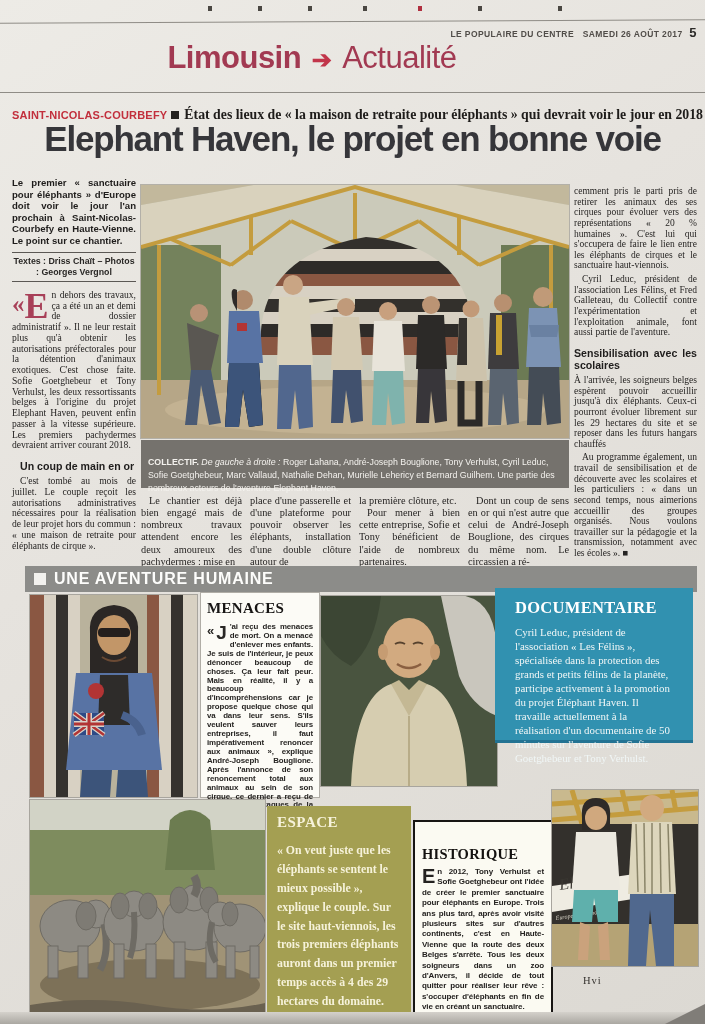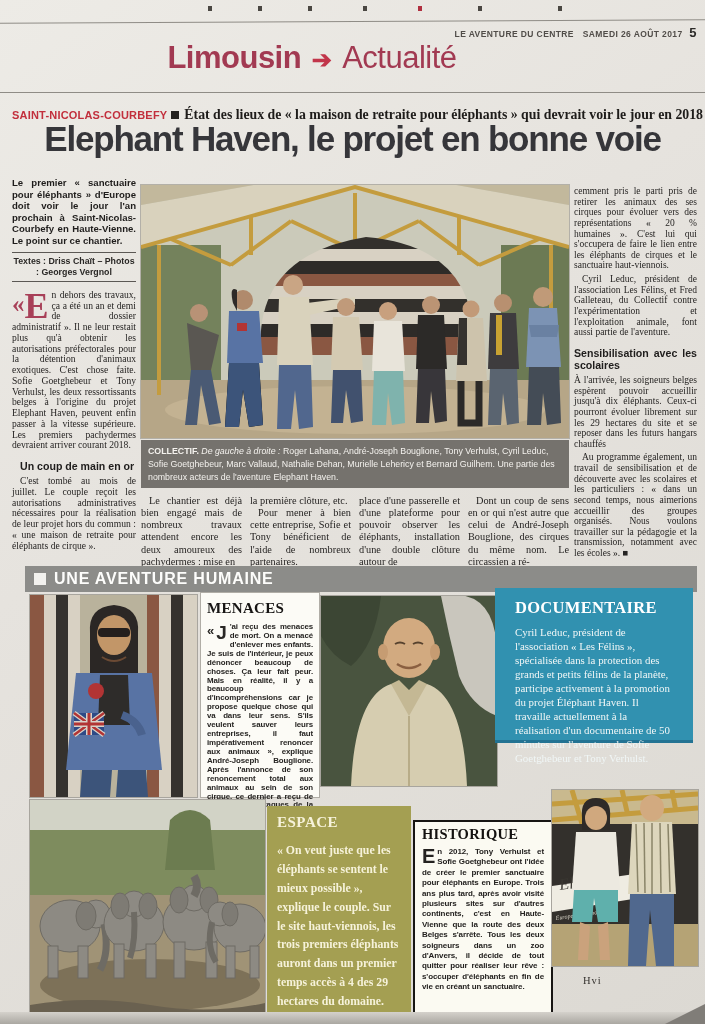--- a/index.html
+++ b/index.html
@@ -51,21 +51,21 @@
   .dropcap-red .dc-q{font-size:25px;vertical-align:6px;}
   .dropcap-red .dc-l{font-size:36px;}
   .subhead{font-family:"Liberation Sans", sans-serif;font-weight:bold;font-size:10.6px;color:#1f1d1c;line-height:1.15;margin:9px 0 4px 8px;}
   .col-right{position:absolute;left:574px;top:186px;width:123px;}
   .col-right p{margin:0 0 3px 0;}
   .col-right p.ind, .pind{text-indent:8px;}
   .center-zone{position:absolute;left:141px;top:185px;width:428px;}
   .main-photo{position:absolute;left:0;top:0;width:428px;height:253px;background:#cfcbbd;box-shadow:0 0 0 1px #b3b0a8;}
   .caption{
     position:absolute;left:0;top:255px;width:428px;height:48px;box-sizing:border-box;
-    background:#75726d;color:#f4f2ee;padding:5px 7px;
+    background:#75726d;color:#f4f2ee;padding:16px 7px;
     font-family:"Liberation Sans", sans-serif;font-size:8.8px;line-height:1.5;text-align:left;
   }
   .caption .cap-label{font-weight:bold;}
   .caption .cap-intro{font-style:italic;}
   .band{position:absolute;left:0;top:310px;width:428px;display:flex;gap:8px;}
   .band .bcol{width:101px;}
   .band p{margin:0;}
   
   .banner{
     position:absolute;left:25px;top:566px;width:672px;height:26px;background:#8c8c89;
@@ -80,21 +80,21 @@
   .smallbold{font-family:"Liberation Sans", sans-serif;font-weight:bold;font-size:7.9px;line-height:1.13;color:#262422;text-align:justify;letter-spacing:-.1px;}
   .dc-dark{float:left;font-family:"Liberation Sans", sans-serif;font-weight:bold;color:#2a2826;line-height:.9;margin:1px 3px 0 0;}
   .dc-dark .dc-q{font-size:13px;vertical-align:4px;}
   .dc-dark .dc-l{font-size:19px;}
   .box-doc{left:495px;top:588px;width:198px;height:155px;background:#3191b0;border-bottom:3px solid #237393;padding:10px 20px;}
   .box-doc h3{font-family:"Liberation Serif", serif;font-weight:bold;color:#ffffff;font-size:16.5px;margin:0 0 8px 0;letter-spacing:.3px;}
   .box-doc .doc-text{font-family:"Liberation Serif", serif;font-size:10.9px;line-height:1.28;color:#f0f6f6;}
   .box-espace{left:267px;top:806px;width:144px;height:209px;background:#a49f52;padding:8px 10px;}
   .box-espace h3{font-family:"Liberation Serif", serif;font-weight:bold;color:#f6f2da;font-size:15px;margin:0 0 10px 0;letter-spacing:.5px;}
   .box-espace .esp-text{font-family:"Liberation Serif", serif;font-weight:bold;font-size:11.8px;line-height:1.6;color:#f6f2da;}
-  .box-historique{left:413px;top:820px;width:140px;height:194px;background:#fbfaf2;border:2px solid #171513;padding:4px 7px;}
+  .box-historique{left:413px;top:820px;width:140px;height:194px;background:#fbfaf2;border:2px solid #171513;padding:24px 7px;}
   .box-historique h3{font-family:"Liberation Serif", serif;font-weight:bold;color:#141210;font-size:14.5px;margin:0 0 4px 0;letter-spacing:.3px;}
   .box-historique .hist-text{font-family:"Liberation Sans", sans-serif;font-weight:bold;font-size:8px;line-height:1.3;color:#242220;text-align:justify;letter-spacing:-.1px;}
   .dc-hist{float:left;font-family:"Liberation Sans", sans-serif;font-weight:bold;font-size:20px;line-height:.85;color:#242220;margin:1px 2px 0 0;}
   .credit{position:absolute;left:583px;top:975px;font-family:"Liberation Serif", serif;font-size:10.5px;color:#33302d;letter-spacing:1px;}
   .bottom-edge{position:absolute;left:0;top:1012px;width:705px;height:12px;background:linear-gradient(#d4d1cb,#aaa7a1);}
   .torn-corner{position:absolute;right:0;top:1004px;width:40px;height:20px;background:#807d78;clip-path:polygon(100% 0,100% 100%,0 100%);}
   svg text{font-family:"Liberation Serif", serif;}
 </style>
 </head>
 <body>
@@ -107,21 +107,21 @@
     <div class="regmark" style="left:308px"></div>
     <div class="regmark" style="left:363px"></div>
     <div class="regmark" style="left:418px;background:#b03040"></div>
     <div class="regmark" style="left:478px"></div>
     <div class="regmark" style="left:558px"></div>
   </div>
 
   <div class="rule" style="top:21px;transform:rotate(-.3deg)"></div>
 
   <div class="masthead">
-    <span>LE AVENTURE DU CENTRE</span>
+    <span>LE POPULAIRE DU CENTRE</span>
     <span style="margin-left:6px">SAMEDI 26 AOÛT 2017</span>
     <span class="pagenum">5</span>
   </div>
 
   <div class="section-header">
     <span class="sec-left">Limousin</span>
     <span class="sec-arrow">➔</span>
     <span class="sec-right">Actualité</span>
   </div>
 
@@ -237,25 +237,25 @@
     <div class="caption">
       <span class="cap-label">COLLECTIF.</span>
       <span class="cap-intro">De gauche à droite :</span>
       <span>Roger Lahana, André-Joseph Bouglione, Tony Verhulst, Cyril Leduc, Sofie Goetghebeur, Marc Vallaud, Nathalie Dehan, Murielle Lehericy et Bernard Guilhem. Une partie des nombreux acteurs de l'aventure Elephant Haven.</span>
     </div>
     <div class="band body-serif" style="font-size:10.3px;line-height:1.18">
       <div class="bcol">
           <p class="pind">Le chantier est déjà bien engagé mais de nombreux travaux attendent encore les deux amoureux des pachydermes : mise en</p>
         </div>
       <div class="bcol">
+          <p>place d'une passerelle et d'une plateforme pour pouvoir observer les éléphants, installation d'une double clôture autour de</p>
+        </div>
+      <div class="bcol">
           <p>la première clôture, etc.</p>
           <p class="pind">Pour mener à bien cette entreprise, Sofie et Tony bénéficient de l'aide de nombreux partenaires.</p>
-        </div>
-      <div class="bcol">
-          <p>place d'une passerelle et d'une plateforme pour pouvoir observer les éléphants, installation d'une double clôture autour de</p>
         </div>
       <div class="bcol">
           <p class="pind">Dont un coup de sens en or qui n'est autre que celui de André-Joseph Bouglione, des cirques du même nom. Le circassien a ré-</p>
         </div>
     </div>
   </div>
 
   <div class="col-right body-serif" style="font-size:9.5px;line-height:1.12">
     <p>cemment pris le parti pris de retirer les animaux des ses cirques pour évoluer vers des représentations « 20 % humaines ». C'est lui qui s'occupera de faire le lien entre les éléphants de cirques et le sanctuaire haut-viennois.</p>
     <p class="ind">Cyril Leduc, président de l'association Les Félins, et Fred Galleteau, du Collectif contre l'expérimentation et l'exploitation animale, font aussi partie de l'aventure.</p>

